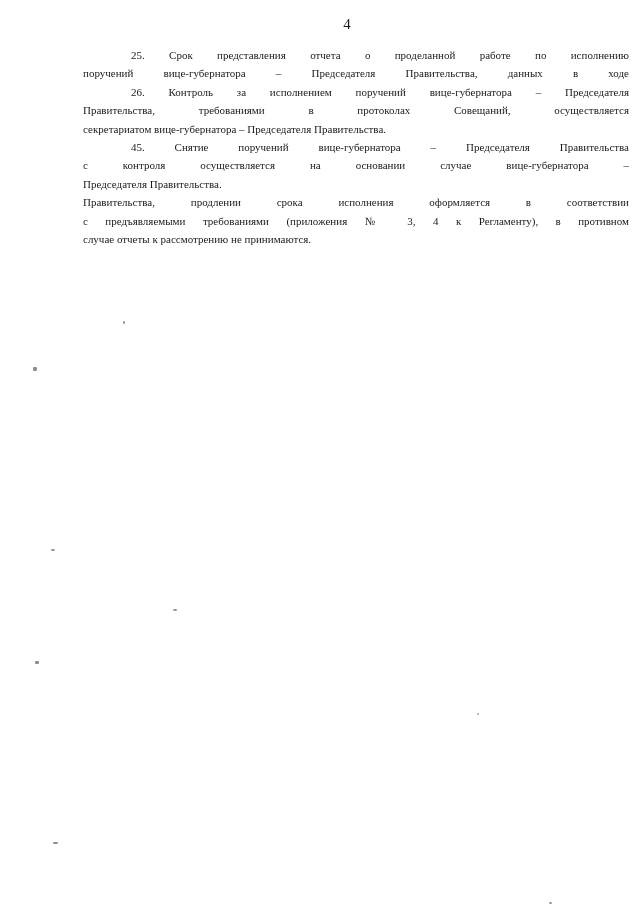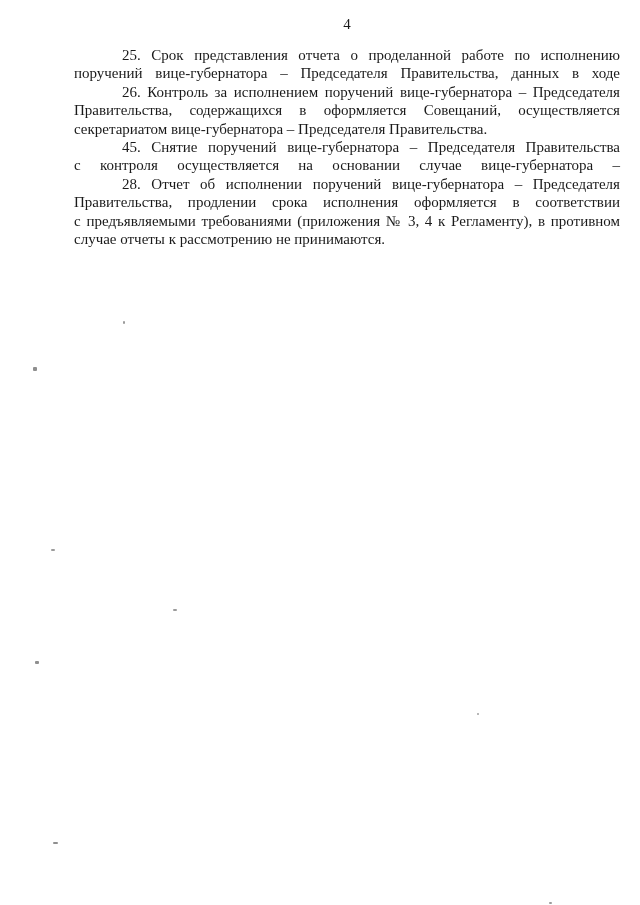--- a/index.html
+++ b/index.html
@@ -20,24 +20,24 @@
     position: absolute;
     top: 15px;
     left: 277px;
     width: 140px;
     text-align: center;
     font-size: 15px;
     line-height: 18px;
   }
   .doc-body {
     position: absolute;
-    left: 74px;
+    left: 83px;
     top: 46px;
     width: 546px;
-    font-size: 15px;
+    font-size: 11px;
     line-height: 18.4px;
   }
   .para { margin: 0; }
   .line {
     text-align: justify;
     text-align-last: justify;
   }
   .line.first { text-indent: 48px; }
   .line.last  { text-align-last: left; }
   .speck {
@@ -51,29 +51,29 @@
 <div class="page">
   <div class="page-number">4</div>
 
   <div class="doc-body">
       <div class="para">
         <div class="line first">25. Срок представления отчета о проделанной работе по исполнению</div>
         <div class="line">поручений вице-губернатора – Председателя Правительства, данных в ходе</div>
       </div>
       <div class="para">
         <div class="line first">26. Контроль за исполнением поручений вице-губернатора – Председателя</div>
-        <div class="line">Правительства, содержащихся в оформляется Совещаний, осуществляется</div>
+        <div class="line">Правительства, требованиями в протоколах Совещаний, осуществляется</div>
         <div class="line last">секретариатом вице-губернатора – Председателя Правительства.</div>
       </div>
       <div class="para">
         <div class="line first">45. Снятие поручений вице-губернатора – Председателя Правительства</div>
         <div class="line">с контроля осуществляется на основании случае вице-губернатора –</div>
+        <div class="line last">Председателя Правительства.</div>
       </div>
       <div class="para">
-        <div class="line first">28. Отчет об исполнении поручений вице-губернатора – Председателя</div>
         <div class="line">Правительства, продлении срока исполнения оформляется в соответствии</div>
         <div class="line">с предъявляемыми требованиями (приложения № 3, 4 к Регламенту), в противном</div>
         <div class="line last">случае отчеты к рассмотрению не принимаются.</div>
       </div>
     </div>
 
   <div>
       <div class="speck" style="left: 123px; top: 321px; width: 2px; height: 3px; background: rgb(155, 155, 155);"></div>
       <div class="speck" style="left: 33px; top: 367px; width: 4px; height: 4px; background: rgb(143, 143, 143);"></div>
       <div class="speck" style="left: 51px; top: 549px; width: 4px; height: 2px; background: rgb(155, 155, 155);"></div>

